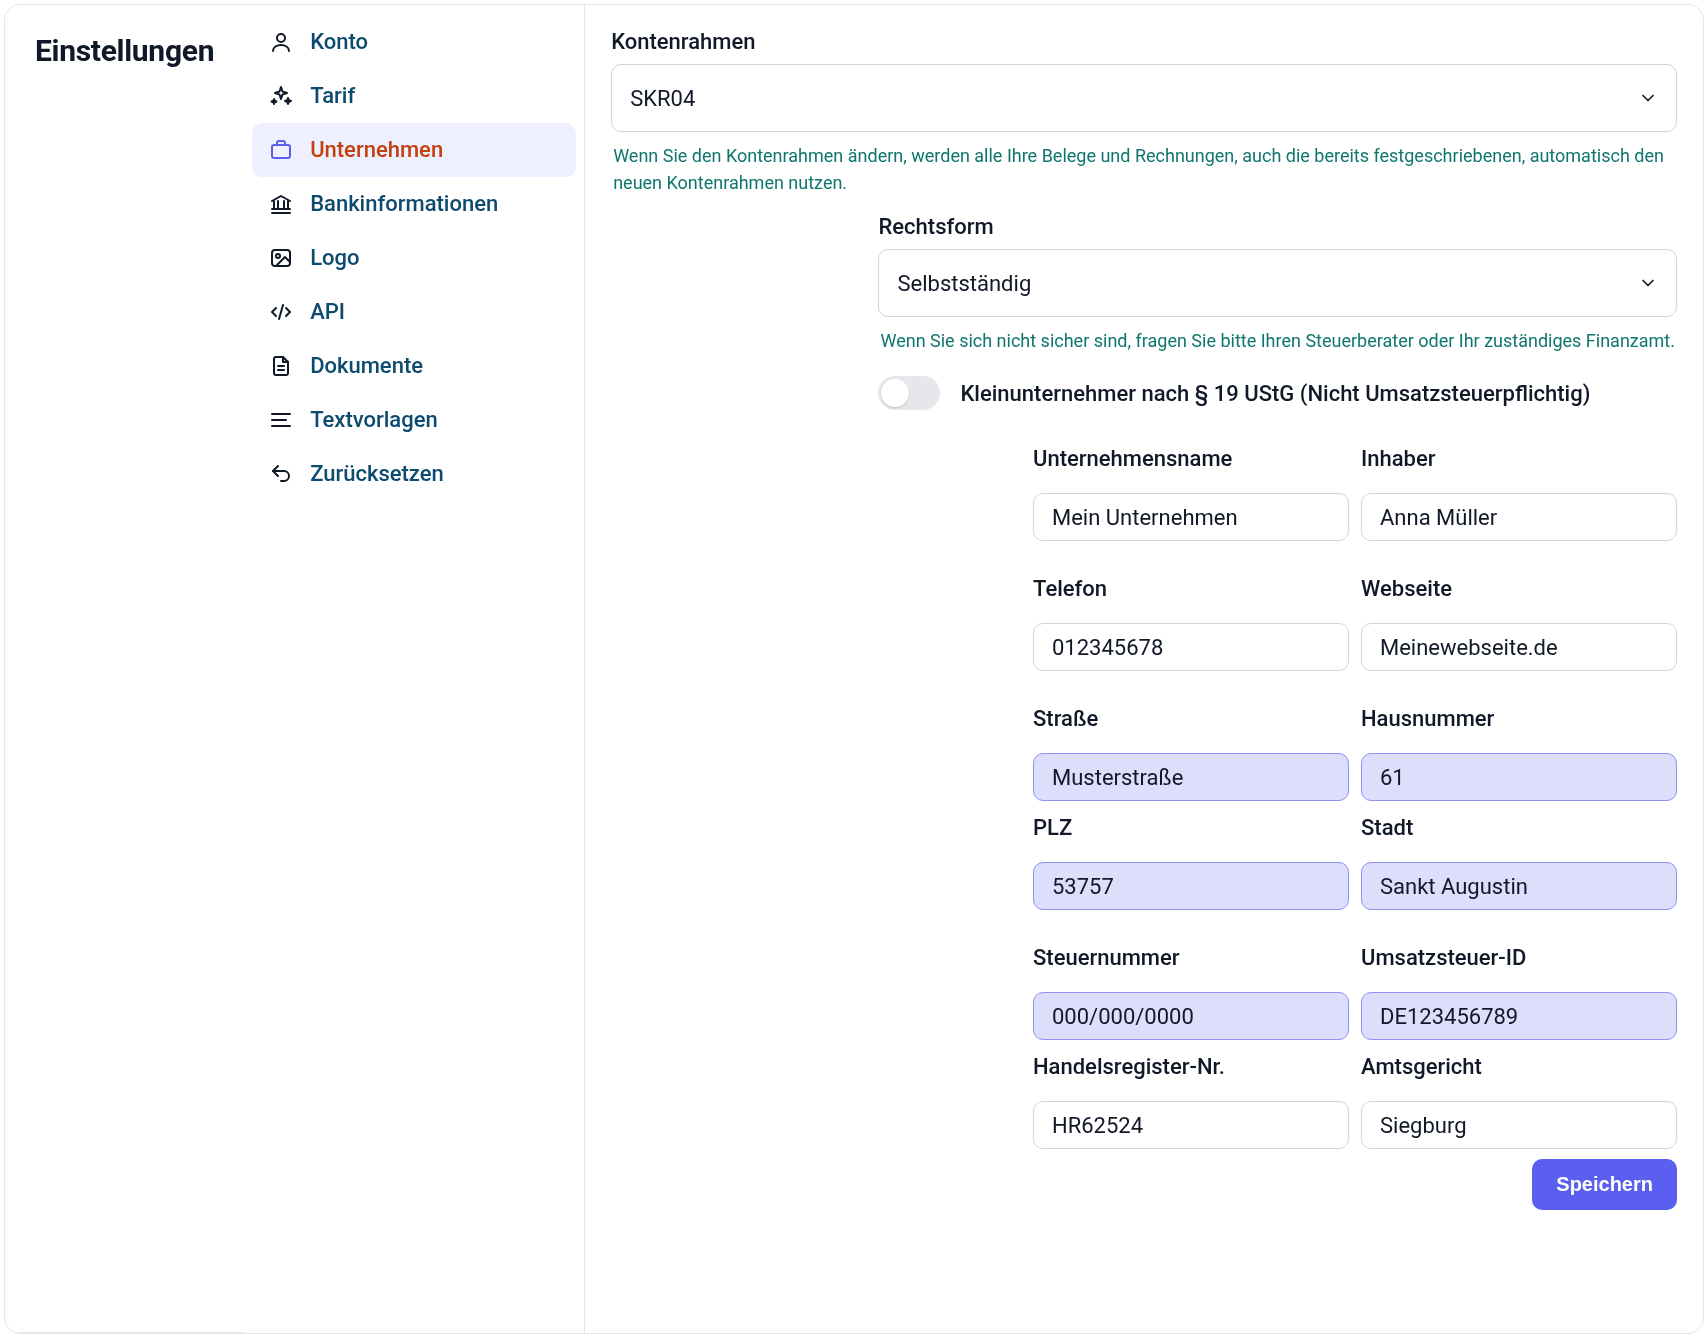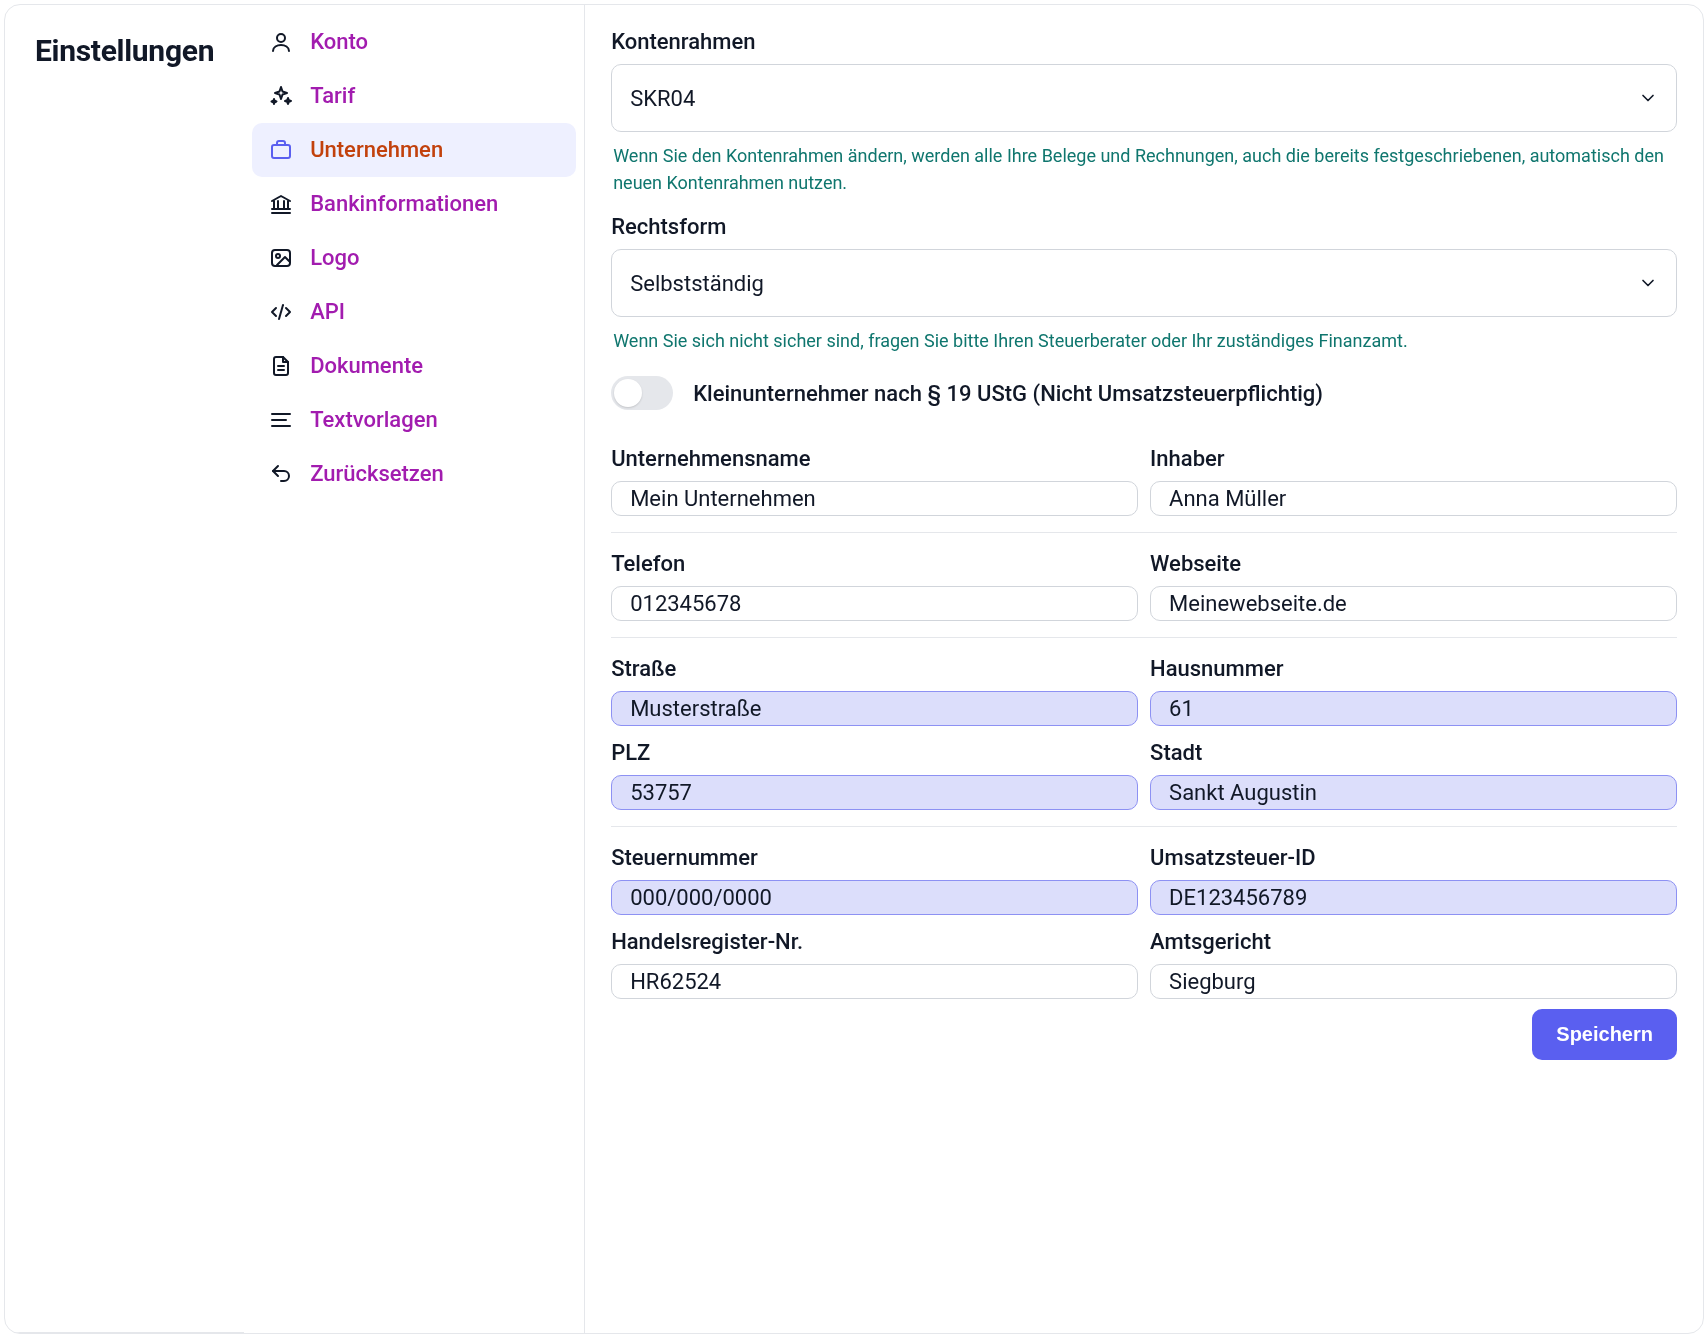--- a/index.html
+++ b/index.html
@@ -43,38 +43,39 @@
     padding:10px 8px;
   }
   .nav-item {
     display:flex;
     align-items:center;
     gap:16px;
     padding:14px 16px;
     border-radius:10px;
     font-size:22px;
     font-weight:500;
-    color:#a21caf;
+    color:#0c4a6e;
     cursor:pointer;
     line-height:1;
   }
   .nav-item .icon { width:26px; height:26px; display:flex; align-items:center; justify-content:center; }
   .nav-item.active {
     background:#eef0ff;
     color:#c2410c;
   }
   .nav-item.active .icon { color:#5a5ff0; }
   .nav-item:not(.active) .icon { color:#111827; }
 
   .content {
     flex:1;
     padding:24px 26px 14px 26px;
     display:flex;
     flex-direction:column;
     overflow:hidden;
+    align-items:flex-end;
   }
   .form-label {
     font-size:22px;
     font-weight:500;
     color:#111827;
     margin-bottom:10px;
     display:block;
   }
   .select, .text-input {
     width:100%;
@@ -89,22 +90,23 @@
   .select {
     height:68px;
     display:flex;
     align-items:center;
     justify-content:space-between;
     padding:0 18px;
     cursor:pointer;
   }
   .select .chev { color:#111827; }
   .text-input {
-    height:35px;
+    height:48px;
     padding:12px 18px;
+    margin-top:12px;
   }
   .text-input.hl {
     background:#dcdefb;
     border-color:#8d91f3;
   }
   .hint {
     font-size:18px;
     color:#0f766e;
     margin:10px 2px 0 2px;
     line-height:1.5;

